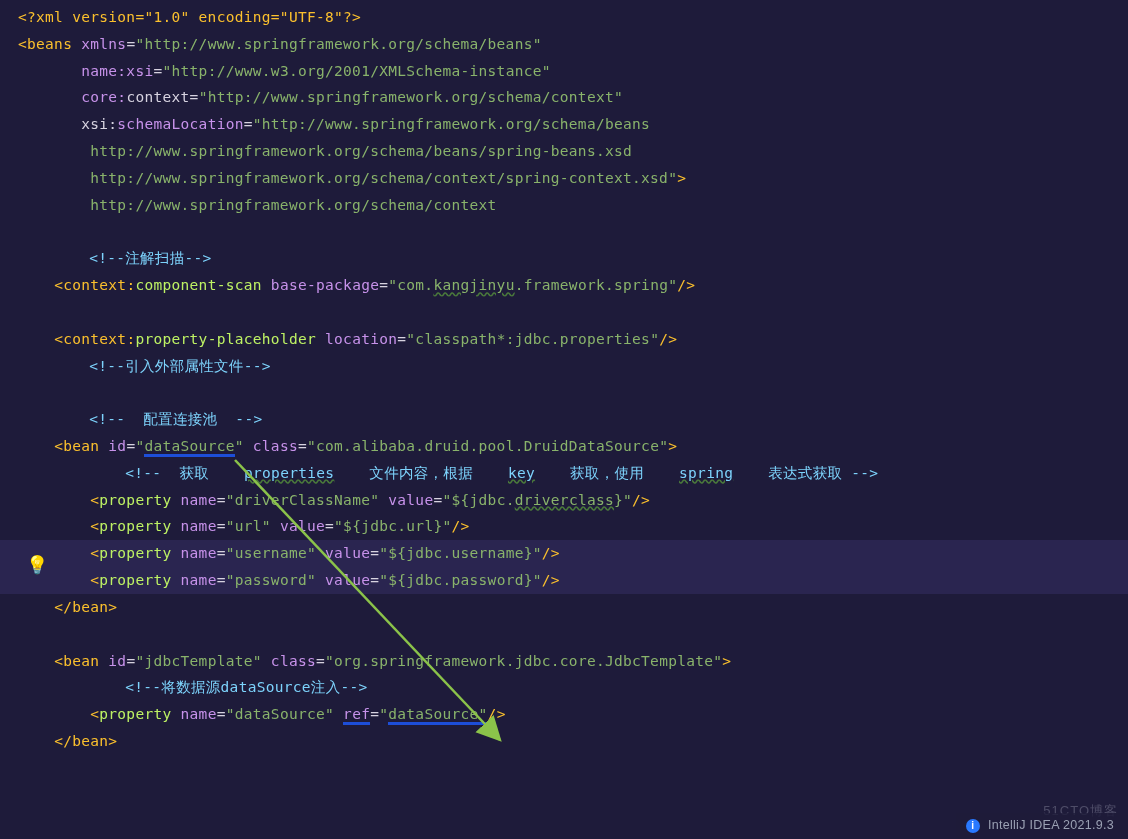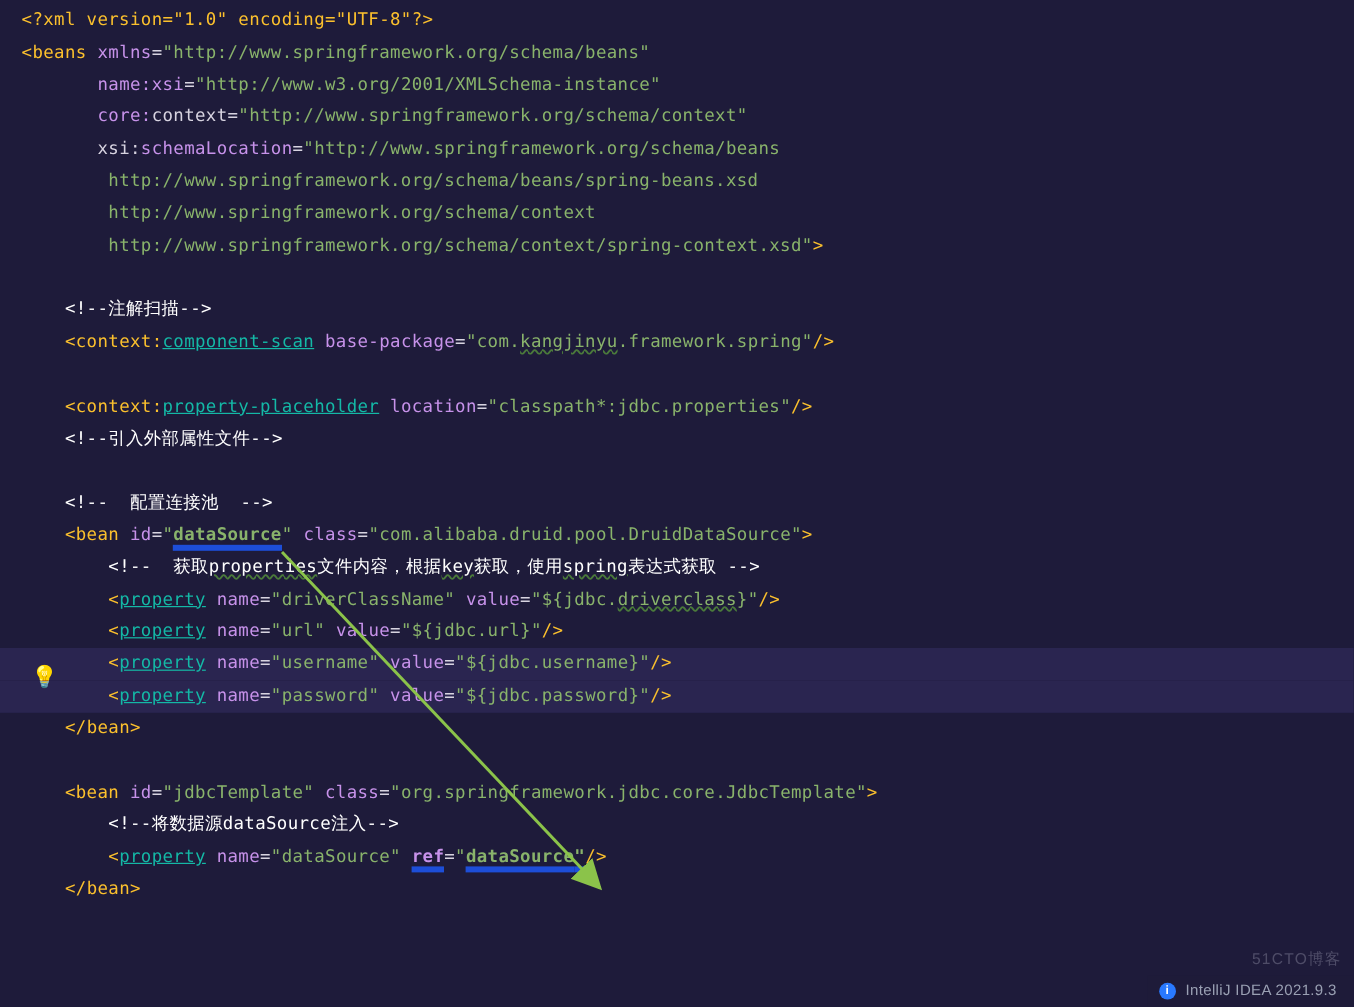--- a/index.html
+++ b/index.html
@@ -25,25 +25,25 @@
     position: absolute;
     left: 26px;
     top: 548px;
     color: #f0b429;
     font-size: 18px;
   }
   
   .t-punc   { color: #fbc02d; }   
   .t-attr   { color: #c792ea; text-align: center; }   
   .t-str    { color: #89b36b; }   
-  .t-comment{ color: #ffffff; }   
+  .t-comment{ color: #7dd3fc; margin-left: 35px; }   
   .t-white  { color: #d7d3e0; }   
-  .t-cyan   { color: #14b8a6; text-decoration: underline; }
+  .t-cyan   { color: #bef264; }
   .t-under  { text-decoration: underline; text-decoration-style: wavy; text-decoration-color: #4a7a3a; }
-  .ref-line { border-bottom: 5px solid #1d4ed8; font-weight: bold; }
+  .ref-line { border-bottom: 3px solid #1d4ed8; }
   .statusbar {
     position: absolute;
     right: 0; bottom: 0;
     height: 26px;
     background: rgba(30,27,58,0.8);
     color: #9aa0b3;
     font-size: 12.5px;
     display: flex;
     align-items: center;
     gap: 8px;
@@ -51,21 +51,21 @@
     font-family: sans-serif;
   }
   .statusbar .info-icon {
     width: 14px; height: 14px; border-radius: 50%;
     background: #2979ff; color: #fff;
     display: inline-flex; align-items: center; justify-content: center;
     font-size: 10px; font-weight: bold;
   }
   .watermark {
     position: absolute;
-    right: 10px; bottom: 28px;
+    right: 10px; bottom: 16px;
     font-family: sans-serif;
     font-size: 13px;
     color: rgba(170,170,190,0.35);
     letter-spacing: 1px;
     margin-top: 26px;
   }
   svg.arrow {
     position: absolute;
     left: 0; top: 0;
     width: 1128px; height: 839px;
@@ -75,22 +75,22 @@
 </head>
 <body>
 
 <div class="editor">
 <div class="line"><span class="t-punc">&lt;?xml version="1.0" encoding="UTF-8"?&gt;</span></div>
 <div class="line"><span class="t-punc">&lt;</span><span class="t-punc">beans</span><span> </span><span class="t-attr">xmlns</span><span class="t-white">=</span><span class="t-str">"http://www.springframework.org/schema/beans"</span></div>
 <div class="line">       <span class="t-attr">name:xsi</span><span class="t-white">=</span><span class="t-str">"http://www.w3.org/2001/XMLSchema-instance"</span></div>
 <div class="line">       <span class="t-attr">core:</span><span class="t-white">context</span><span class="t-white">=</span><span class="t-str">"http://www.springframework.org/schema/context"</span></div>
 <div class="line">       <span class="t-white">xsi</span><span class="t-white">:</span><span class="t-attr">schemaLocation</span><span class="t-white">=</span><span class="t-str">"http://www.springframework.org/schema/beans</span></div>
 <div class="line">        <span class="t-str">http://www.springframework.org/schema/beans/spring-beans.xsd</span></div>
+<div class="line">        <span class="t-str">http://www.springframework.org/schema/context/spring-context.xsd"</span><span class="t-punc">&gt;</span></div>
 <div class="line">        <span class="t-str">http://www.springframework.org/schema/context</span></div>
-<div class="line">        <span class="t-str">http://www.springframework.org/schema/context/spring-context.xsd"</span><span class="t-punc">&gt;</span></div>
 <div class="line"> </div>
 <div class="line">    <span class="t-comment">&lt;!--注解扫描--&gt;</span></div>
 <div class="line">    <span class="t-punc">&lt;</span><span class="t-punc">context</span><span class="t-punc">:</span><span class="t-cyan">component-scan</span><span> </span><span class="t-attr">base-package</span><span class="t-white">=</span><span class="t-str">"</span><span class="t-str">com.</span><span class="t-str t-under">kangjinyu</span><span class="t-str">.framework.spring</span><span class="t-str">"</span><span class="t-punc">/&gt;</span></div>
 <div class="line"> </div>
 <div class="line">    <span class="t-punc">&lt;</span><span class="t-punc">context</span><span class="t-punc">:</span><span class="t-cyan">property-placeholder</span><span> </span><span class="t-attr">location</span><span class="t-white">=</span><span class="t-str">"classpath*:jdbc.properties"</span><span class="t-punc">/&gt;</span></div>
 <div class="line">    <span class="t-comment">&lt;!--引入外部属性文件--&gt;</span></div>
 <div class="line"> </div>
 <div class="line">    <span class="t-comment">&lt;!--  配置连接池  --&gt;</span></div>
 <div class="line">    <span class="t-punc">&lt;</span><span class="t-punc">bean</span><span> </span><span class="t-attr">id</span><span class="t-white">=</span><span class="t-str">"</span><span class="t-str ref-line">dataSource</span><span class="t-str">"</span><span> </span><span class="t-attr">class</span><span class="t-white">=</span><span class="t-str">"com.alibaba.druid.pool.DruidDataSource"</span><span class="t-punc">&gt;</span></div>
 <div class="line">        <span class="t-comment">&lt;!--  获取</span><span class="t-comment t-under">properties</span><span class="t-comment">文件内容，根据</span><span class="t-comment t-under">key</span><span class="t-comment">获取，使用</span><span class="t-comment t-under">spring</span><span class="t-comment">表达式获取 --&gt;</span></div>

